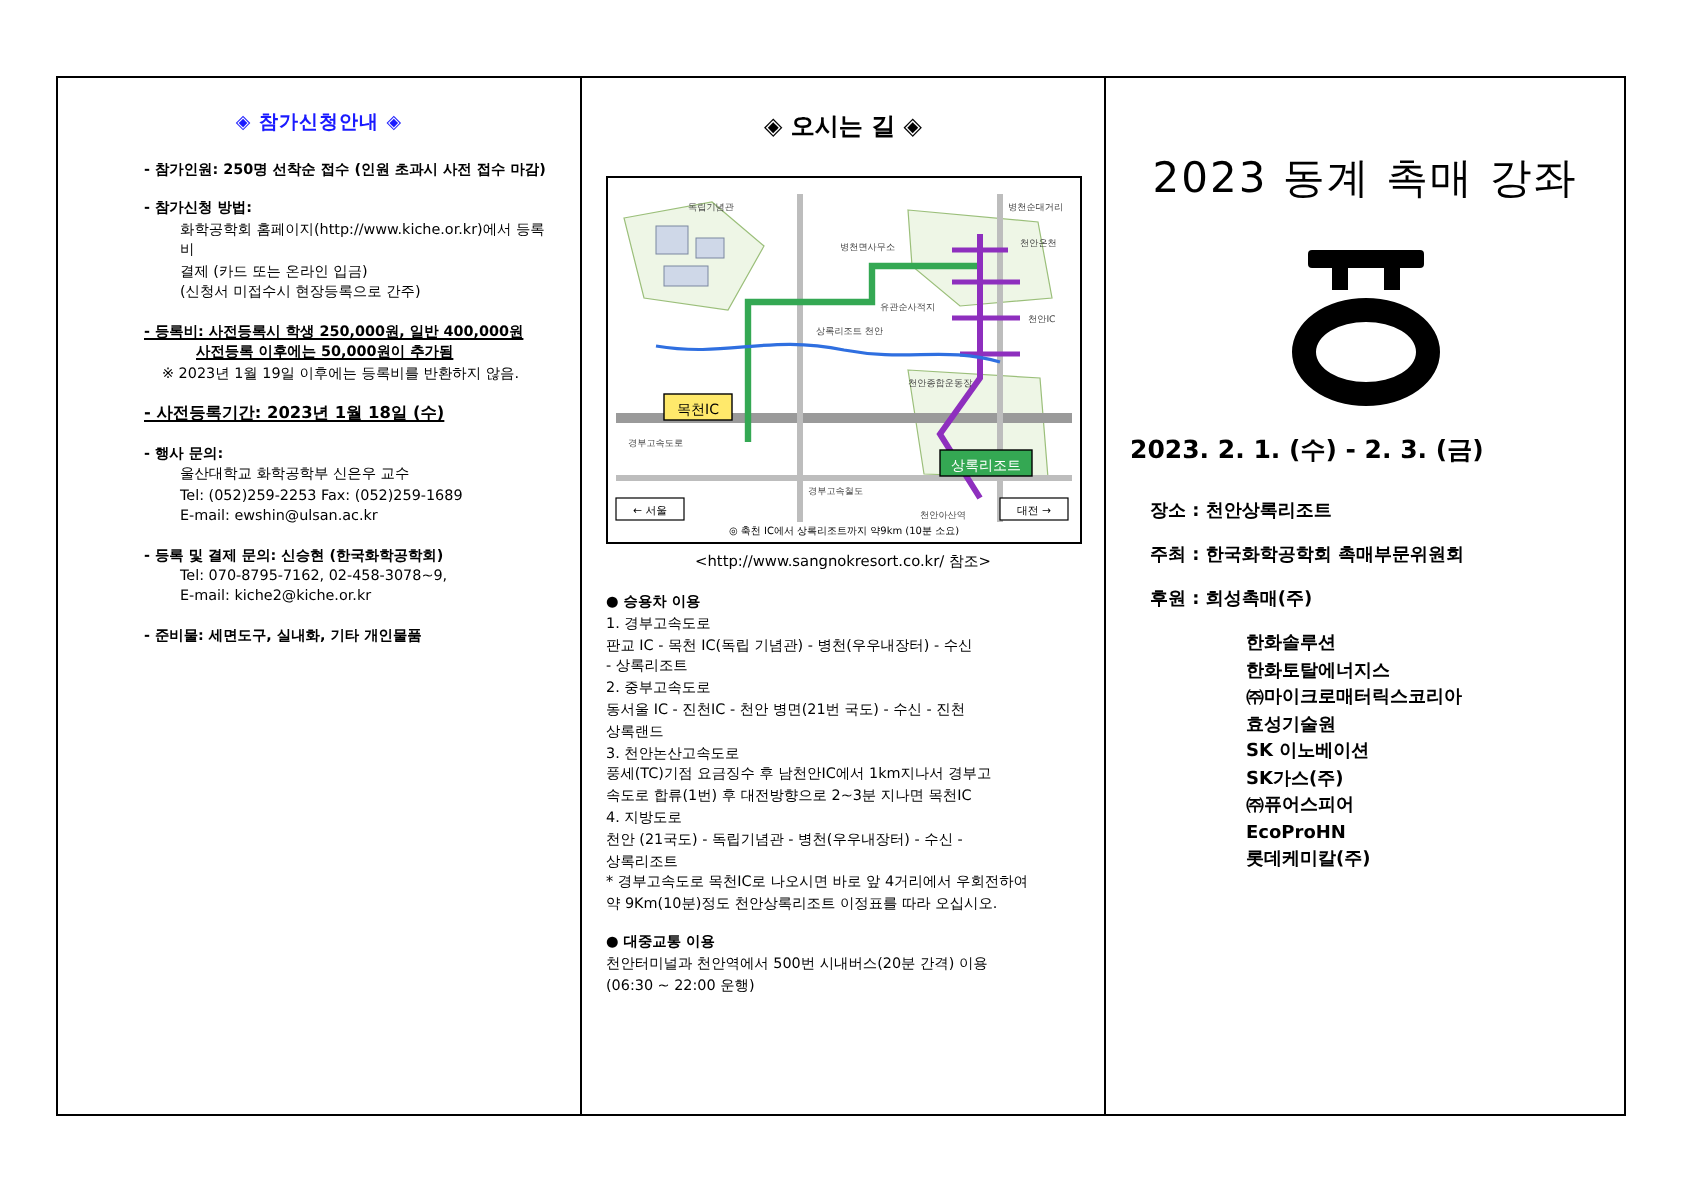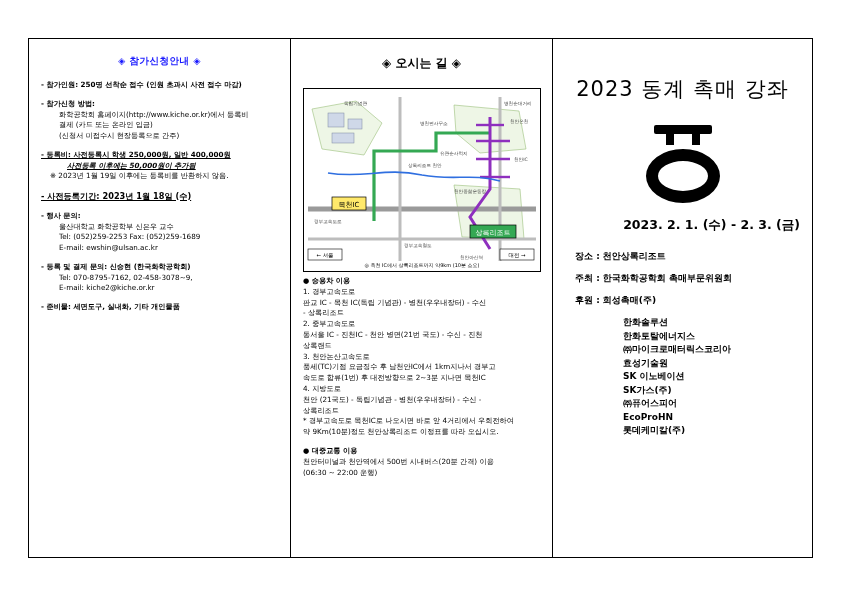--- a/index.html
+++ b/index.html
@@ -40,25 +40,25 @@
     margin:2px 0 12px 0;
     letter-spacing:0.5px;
   }
   .sec-title-b{
     text-align:center;
     font-size:12px;
     font-weight:bold;
     color:#000;
     margin:2px 0 8px 0;
   }
-  .blk{font-size:7.2px;line-height:1.45;margin-bottom:9px;color:#000;}
+  .blk{font-size:7.2px;line-height:1.45;margin-bottom:9px;color:#000;margin-left:31px;}
   .blk .lead{font-weight:bold;}
   .ind1{padding-left:9px;display:block;}
   .ind2{padding-left:18px;display:block;}
-  .ind3{padding-left:26px;display:block;font-style:italic;}
+  .ind3{padding-left:26px;display:block;}
   .u{text-decoration:underline;}
   .bold{font-weight:bold;}
   .big{font-size:8.2px;}
 
   
   .map-wrap{
     width:236px;height:182px;
     border:1px solid #000;
     margin:16px auto 4px auto;
     position:relative;
@@ -94,21 +94,21 @@
   .logo .tick{
     position:absolute;top:12px;width:8px;height:12px;background:#000;
   }
   .logo .t1{left:26px;}
   .logo .t2{left:52px;}
   .logo .ring{
     position:absolute;left:6px;top:28px;width:74px;height:54px;
     border:12px solid #000;border-radius:50%;box-sizing:border-box;
   }
   .dates{
-    text-align:right;font-size:12.5px;font-weight:bold;margin:10px 0 16px 0;
+    text-align:left;font-size:12.5px;font-weight:bold;margin:10px 0 16px 0;
   }
   .rline{
     font-size:9px;font-weight:bold;margin:0 0 9px 10px;line-height:1.45;
   }
   .sponsors{
     margin-left:58px;
   }
   .sponsors div{
     font-size:9px;font-weight:bold;line-height:1.5;
   }
@@ -211,20 +211,21 @@
           <text x="156" y="170" font-size="4.6" fill="#444" font-family="DejaVu Sans">천안아산역</text>
 
           <rect x="4" y="160" width="34" height="11" fill="#ffffff" stroke="#000" stroke-width="0.6"></rect>
           <text x="21" y="168" font-size="5.4" text-anchor="middle" fill="#000" font-family="DejaVu Sans">← 서울</text>
           <rect x="196" y="160" width="34" height="11" fill="#ffffff" stroke="#000" stroke-width="0.6"></rect>
           <text x="213" y="168" font-size="5.4" text-anchor="middle" fill="#000" font-family="DejaVu Sans">대전 →</text>
           <text x="118" y="178" font-size="5" text-anchor="middle" fill="#000" font-family="DejaVu Sans">◎ 축천 IC에서 상록리조트까지 약9km (10분 소요)</text>
         </svg>
       </div>
 
+      <div class="map-cap">&lt;http://www.sangnokresort.co.kr/ 참조&gt;</div>
 
       <div class="bullet">
         <div class="hd">● 승용차 이용</div>
         <div>1. 경부고속도로</div>
         <div>   판교 IC - 목천 IC(독립 기념관) - 병천(우우내장터) - 수신</div>
         <div>   - 상록리조트</div>
         <div>2. 중부고속도로</div>
         <div>   동서울 IC - 진천IC - 천안 병면(21번 국도) - 수신 - 진천</div>
         <div>   상록랜드</div>
         <div>3. 천안논산고속도로</div>

